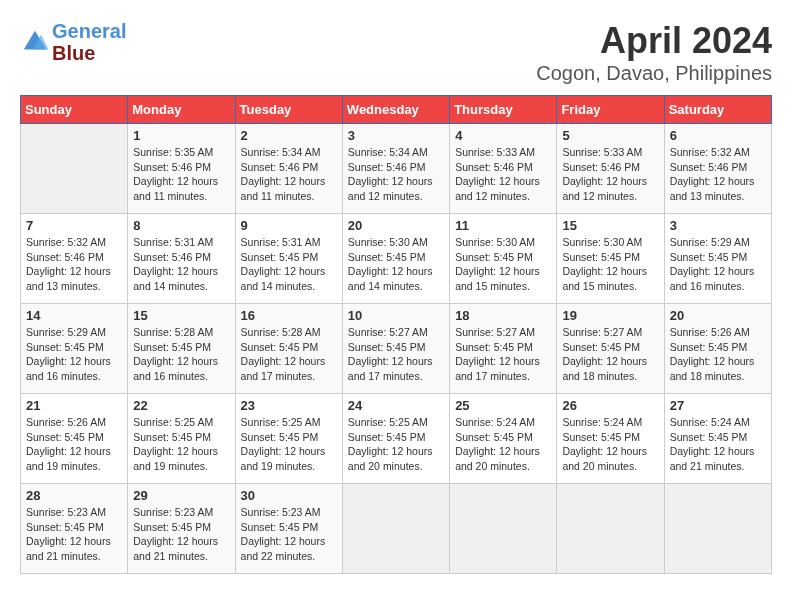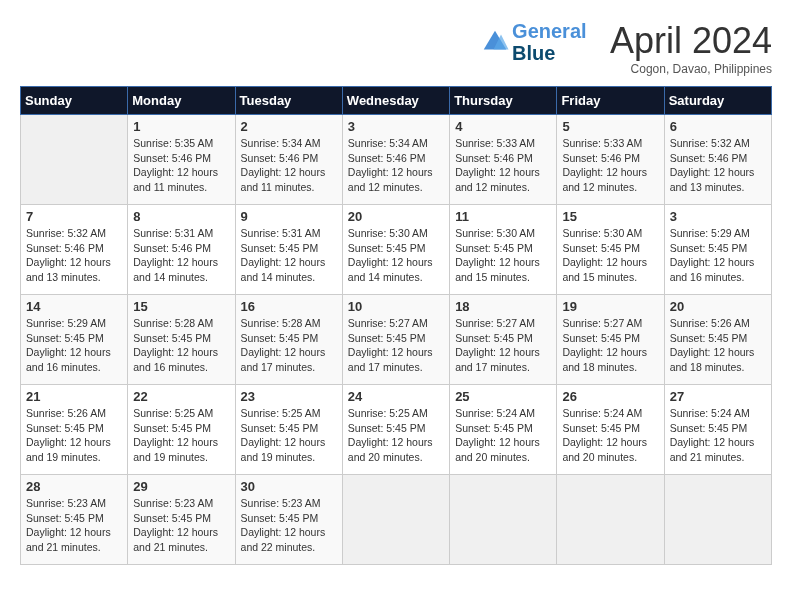--- a/index.html
+++ b/index.html
@@ -5,21 +5,21 @@
     * { box-sizing: border-box; margin: 0; padding: 0; }
     body {
       font-family: Arial, sans-serif;
       background: #fff;
       width: 792px;
       min-height: 612px;
       padding: 20px;
     }
     .header {
       display: flex;
-      justify-content: flex-end;
+      justify-content: space-between;
       align-items: flex-start;
       margin-bottom: 10px;
     }
     .logo {
       display: flex;
       align-items: center;
     }
     .logo-text {
       font-size: 20px;
       font-weight: bold;
@@ -32,35 +32,35 @@
     .logo-icon {
       width: 30px;
       height: 30px;
       margin-right: 2px;
     }
     .title-block {
       text-align: right;
     }
     .month-title {
       font-size: 36px;
-      font-weight: normal;
+      font-weight: bold;
       color: #333;
     }
     .location-title {
-      font-size: 12px;
+      font-size: 20px;
       color: #555;
       margin-left: 44px;
     }
     table {
       width: 100%;
       border-collapse: collapse;
       font-size: 11px;
     }
     thead tr th {
-      background-color: #0f172a;
+      background-color: #ef4444;
       color: #fff;
       padding: 6px 4px;
       text-align: left;
       font-size: 13px;
       border: 1px solid #3a6aaa;
     }
     tbody tr td {
       border: 1px solid #ccc;
       vertical-align: top;
       padding: 4px 5px;
@@ -91,21 +91,21 @@
 <body>
 
 <div class="header">
   <div class="logo">
     <svg class="logo-icon" viewBox="0 0 40 40">
       <polygon points="20,5 35,30 5,30" fill="#4a90d9"></polygon>
       <polygon points="28,10 38,30 18,30" fill="#5ba8e8" opacity="0.7"></polygon>
     </svg>
     <div class="logo-text">
       <span>General</span><br>
-      <span style="color:#0c4a6e;">Blue</span>
+      <span style="color:#7f1d1d;">Blue</span>
     </div>
   </div>
   <div class="title-block">
     <div class="month-title">April 2024</div>
     <div class="location-title">Cogon, Davao, Philippines</div>
   </div>
 </div>
 
 <table>
   <thead>

